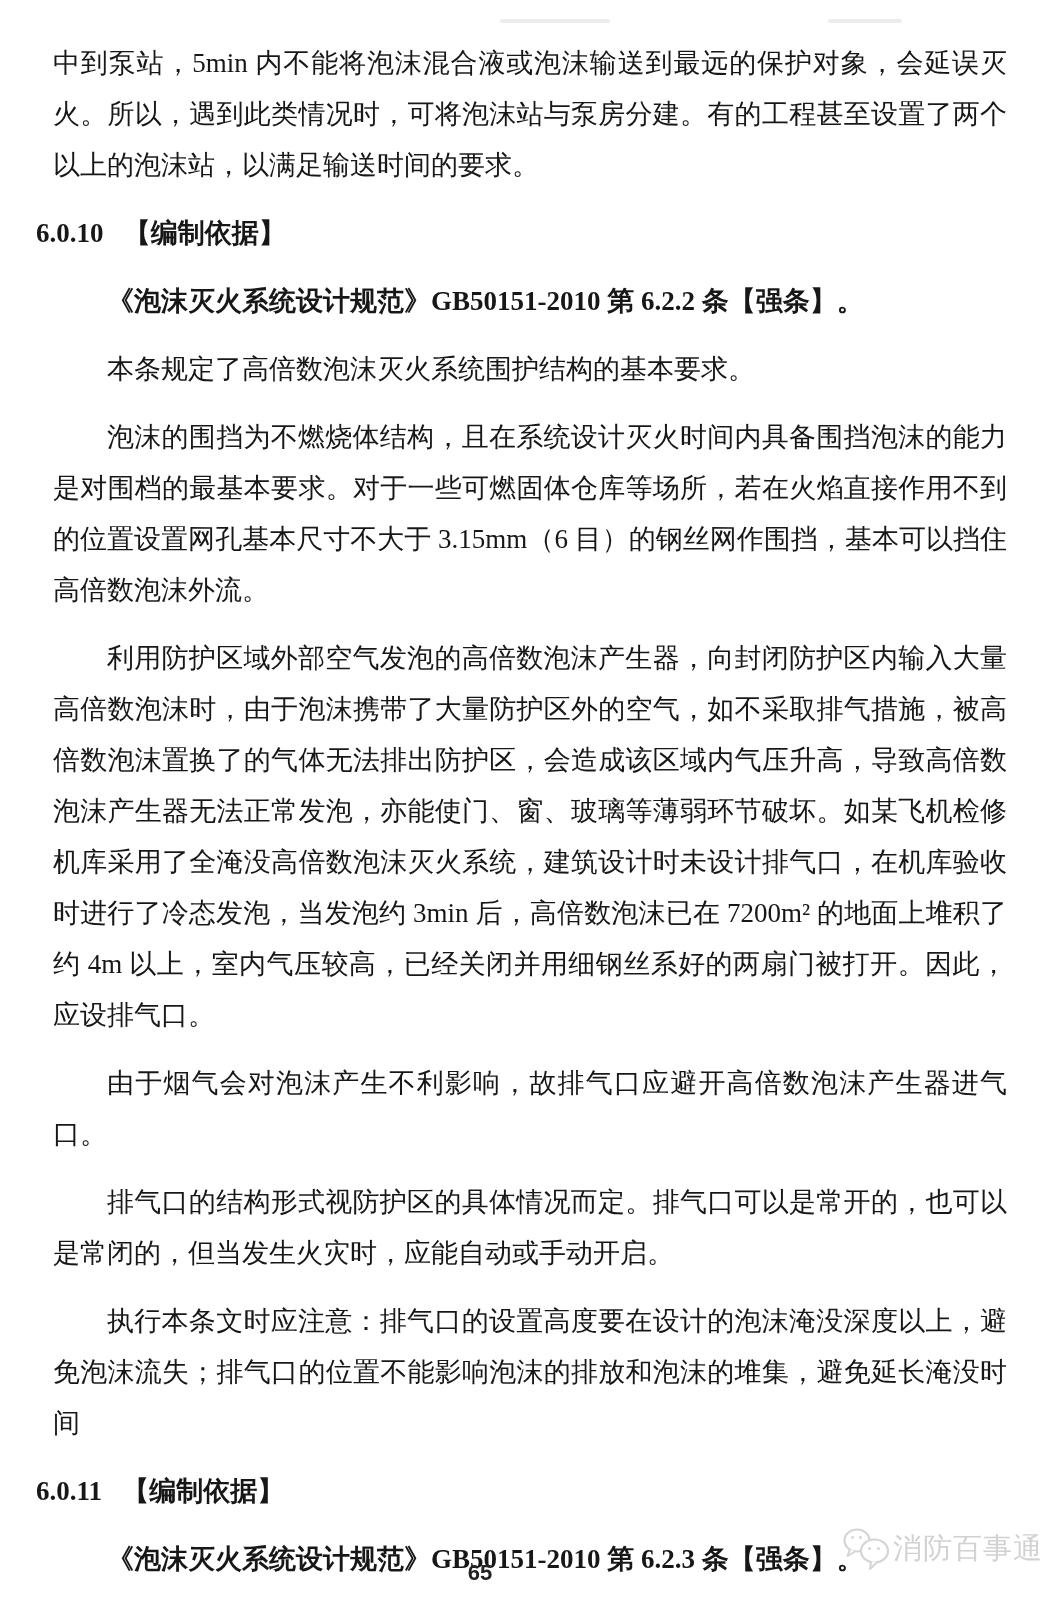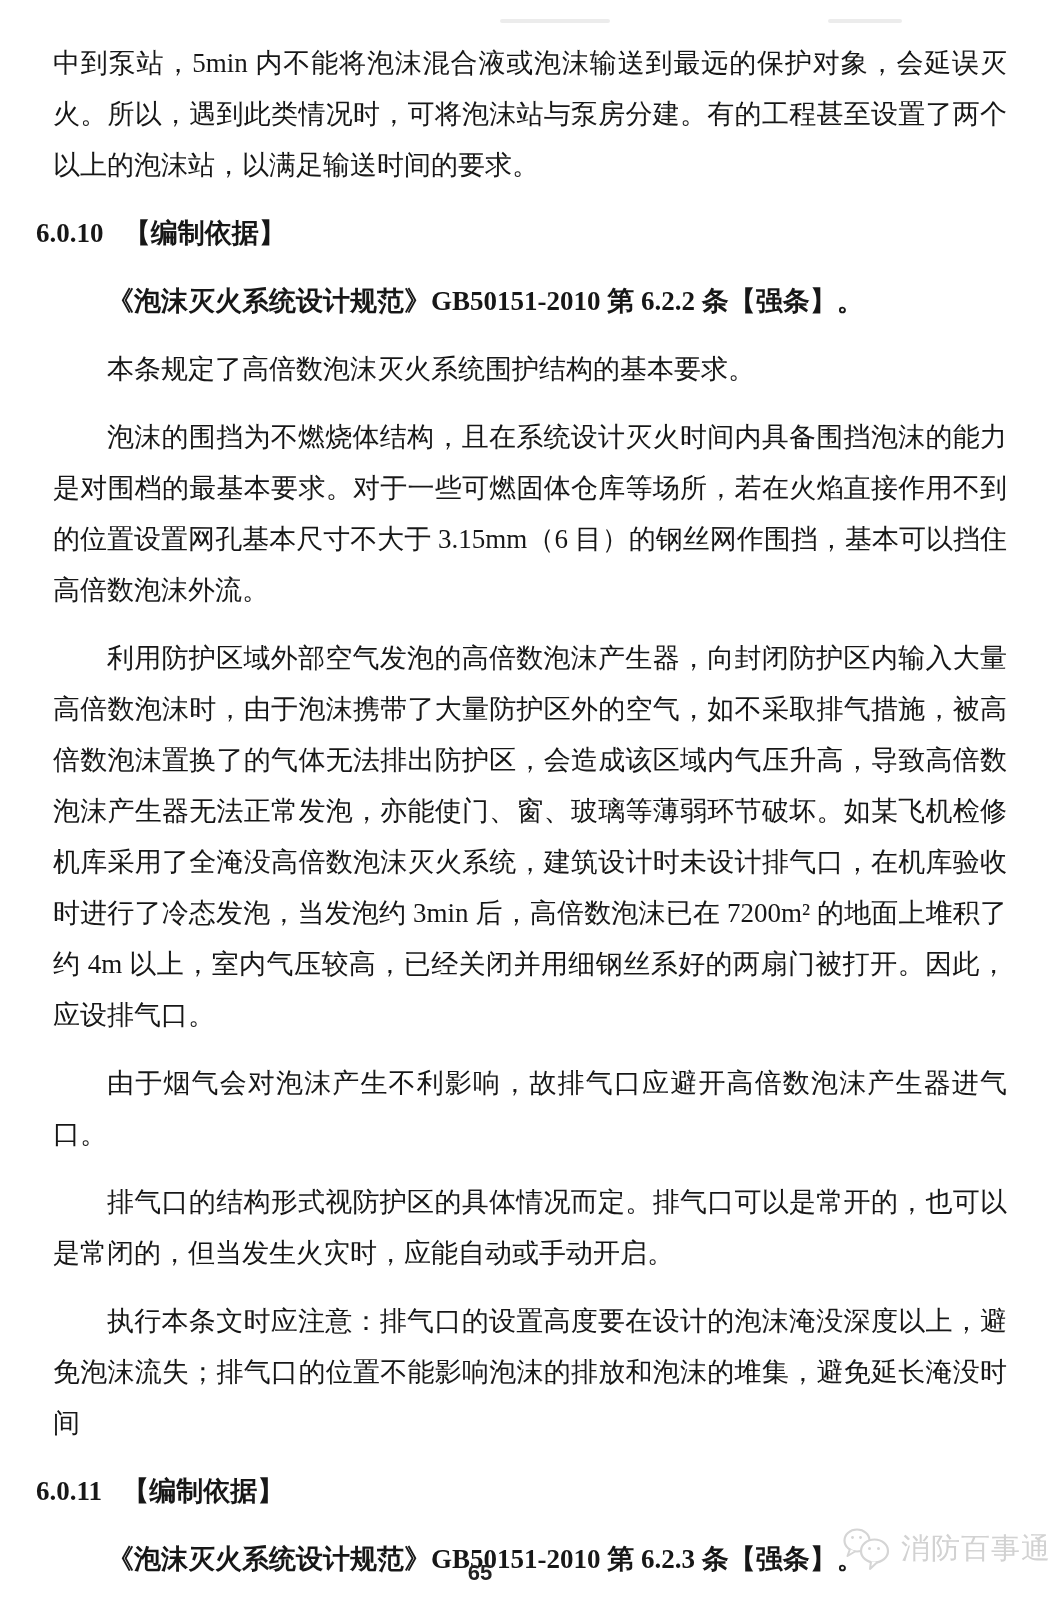--- a/index.html
+++ b/index.html
@@ -31,21 +31,21 @@
   .smudge-b{left:828px;top:19px;width:74px;}
   .page-number{
     position:absolute;left:0;top:1560px;width:960px;
     text-align:center;
     font-family:"Liberation Sans","DejaVu Sans",sans-serif;
     font-size:22px;font-weight:bold;color:#242424;
     line-height:26px;
   }
   .watermark{
     position:absolute;left:841px;top:1526px;
-    display:flex;align-items:center;gap:8px;
+    display:flex;align-items:center;gap:0;
     color:#d2d2d2;
     font-size:29px;
     letter-spacing:1px;
     font-family:"Liberation Sans","DejaVu Sans",sans-serif;
     user-select:none;
   }
   .watermark svg{display:block;}
 </style>
 </head>
 <body>

